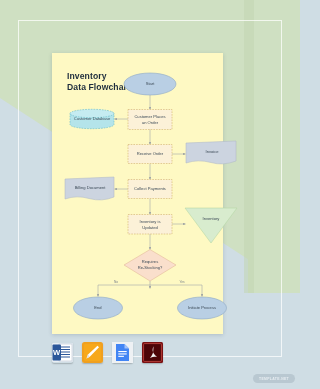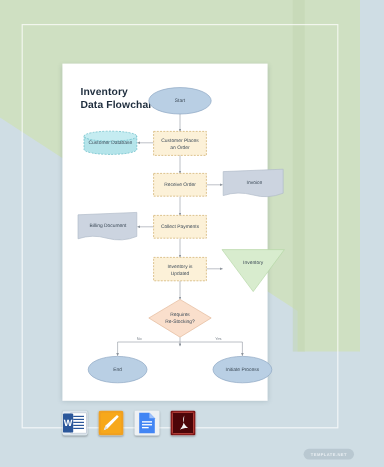--- a/index.html
+++ b/index.html
@@ -15,21 +15,21 @@
   
   .frame{
     position:absolute;left:18px;top:20px;width:264px;height:337px;
     border:1px solid rgba(255,255,255,.72);
     box-sizing:border-box;pointer-events:none;
   }
 
   
   .page{
     position:absolute;left:52px;top:53px;width:171px;height:281px;
-    background:#ffffff;
+    background:#fef9c3;
     box-shadow:0 1px 4px rgba(60,80,95,.22);
   }
 
   .title{
     position:absolute;left:15px;top:18px;
     font-size:8.6px;line-height:1.28;font-weight:bold;color:#1e2d3d;
     letter-spacing:.1px;
   }
 
   .canvas{position:absolute;left:0;top:0;width:196px;height:281px;}

